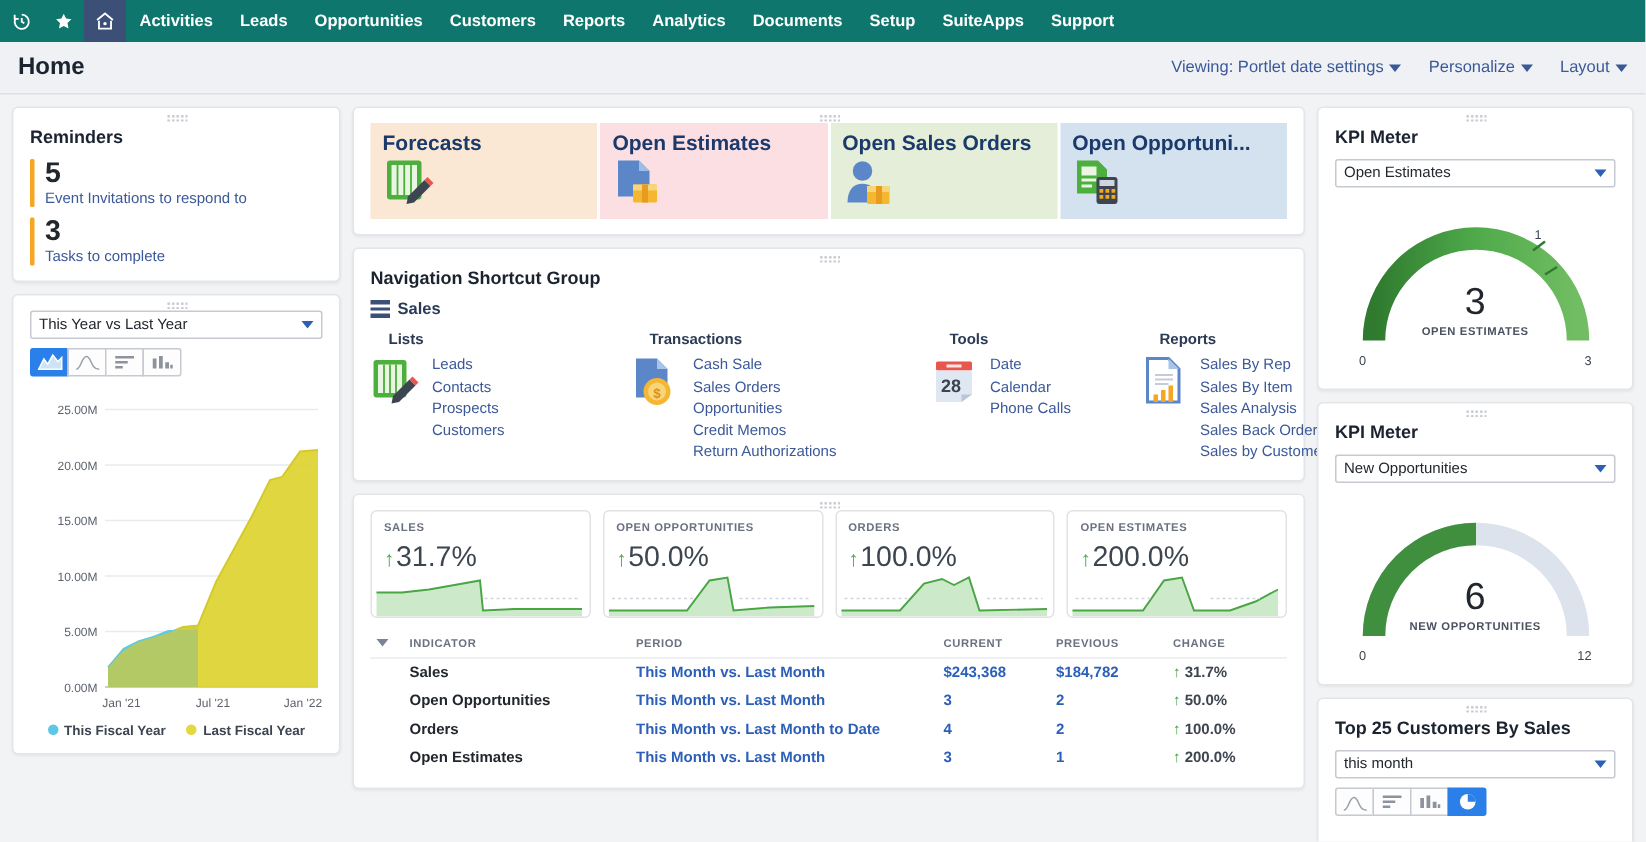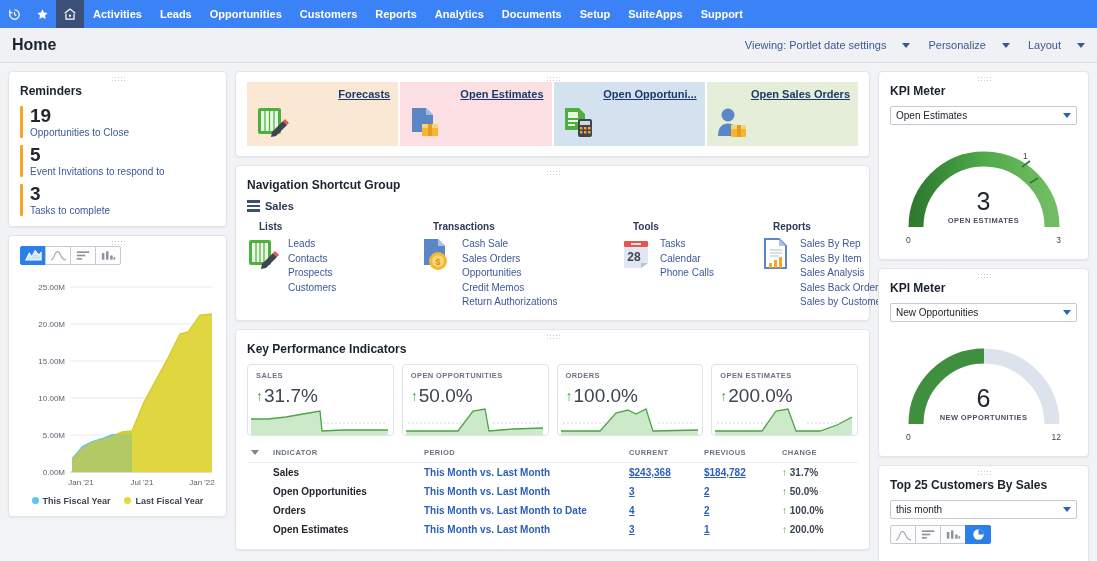--- a/index.html
+++ b/index.html
@@ -8,21 +8,21 @@
     width: 1097px; height: 561px;
     background: #f2f3f5;
     font-family: "Liberation Sans", sans-serif;
     font-size: 11px;
     color: #22272e;
     overflow: hidden;
   }
 
   
   .topnav {
-    height: 28px; background: #3b82f6;
+    height: 28px; background: #0f766e;
     display: flex; align-items: stretch;
     border-bottom: 1px solid #3f5party;
   }
   .nav-icons { display: flex; align-items: stretch; }
   .nav-icon {
     width: 28px; display: flex; align-items: center; justify-content: center;
     color: #fff;
   }
   .nav-icon.home { background: #3c4f76; }
   .nav-icon svg { display: block; }
@@ -36,21 +36,21 @@
   
   .pagehead {
     height: 35px; background: #eff1f4;
     display: flex; align-items: center; justify-content: space-between;
     padding: 0 12px; border-bottom: 1px solid #dcdfe4;
   }
   .pagetitle { font-size: 16px; font-weight: bold; color: #1b2330; }
   .headactions { display: flex; align-items: center; gap: 18px; }
   .headaction {
     color: #3b5998; font-size: 11px; cursor: pointer;
-    display: flex; align-items: center; gap: 16px;
+    display: flex; align-items: center; gap: 4px;
   }
   .caret {
     width: 0; height: 0; border-left: 4px solid transparent;
     border-right: 4px solid transparent; border-top: 5px solid #3b5998;
   }
 
   
   .board {
     display: flex; gap: 8px; padding: 8px;
     height: calc(561px - 28px - 35px);
@@ -119,23 +119,22 @@
   .legend span { display: flex; align-items: center; gap: 4px; }
   .dot { width: 7px; height: 7px; border-radius: 50%; display: block; }
 
   
   .tiles { display: flex; gap: 2px; }
   .tile {
     flex: 1 1 0; height: 64px; position: relative; cursor: pointer;
     padding: 6px 8px; overflow: hidden;
   }
   .tile-label {
-    text-align: right; font-size: 11px; font-weight: bold; color: #1b3a6b;
+    text-align: left; font-size: 14px; font-weight: bold; color: #1b3a6b;
     line-height: 1.1;
-    text-decoration: underline;
   }
   .tile-icon { position: absolute; left: 9px; bottom: 6px; }
 
   
   .ns-head { display: flex; align-items: center; gap: 5px; margin-bottom: 9px; }
   .ns-burger { display: flex; flex-direction: column; gap: 2px; }
   .ns-burger i { display: block; width: 13px; height: 2.5px; background: #3c4f76; }
   .ns-title { font-size: 11px; font-weight: bold; color: #2b3a55; }
   .ns-cols { display: flex; }
   .ns-col { flex: none; }
@@ -173,21 +172,21 @@
   .kpitable th {
     font-size: 7.5px; font-weight: bold; color: #6a7180; text-align: left;
     letter-spacing: 0.4px; text-transform: uppercase;
     padding: 4px 4px 5px 4px; border-bottom: 1px solid #eceef1;
   }
   .kpitable td {
     font-size: 10px; padding: 4px 4px; color: #22272e;
   }
   .kpitable td.ind { font-weight: bold; padding-left: 24px; }
   .kpitable td.lnk { color: #2b5fb8; font-weight: bold; cursor: pointer; }
-  .kpitable td.num { color: #2b5fb8; font-weight: bold; text-decoration: underline; }
+  .kpitable td.num { color: #2b5fb8; font-weight: bold; }
   .kpitable td.chg { color: #3d4551; font-weight: bold; }
   .kpitable .up { color: #46a546; }
   .sortcaret {
     width: 0; height: 0; border-left: 4px solid transparent;
     border-right: 4px solid transparent; border-top: 5px solid #7b8494;
     display: inline-block; cursor: pointer;
   }
 
   
   .gauge { position: relative; height: 118px; margin-top: 2px; }
@@ -267,45 +266,42 @@
 
     <div class="portlet">
       <div class="grip">
           <i></i>
         </div>
       <div class="ptitle">Reminders</div>
 
       <div class="rem-item">
         <div class="rem-bar"></div>
         <div class="rem-body">
-          <div class="rem-num">19</div>
-          <div class="rem-label">Opportunities to Close</div>
-        </div>
-      </div>
-      <div class="rem-item">
-        <div class="rem-bar"></div>
-        <div class="rem-body">
           <div class="rem-num">5</div>
           <div class="rem-label">Event Invitations to respond to</div>
         </div>
       </div>
       <div class="rem-item" style="margin-bottom:0;">
         <div class="rem-bar"></div>
         <div class="rem-body">
           <div class="rem-num">3</div>
           <div class="rem-label">Tasks to complete</div>
         </div>
       </div>
     </div>
 
     <div class="portlet">
       <div class="grip">
           <i></i>
         </div>
 
+      <div class="sel">
+        <span>This Year vs Last Year</span>
+        <span class="caret"></span>
+      </div>
 
       <div class="ctypes">
         <div class="ctype active">
           <svg width="17" height="12" viewBox="0 0 20 14">
             <path d="M1 13 L5 5 L8 9 L12 2 L16 7 L19 4 L19 13 Z" fill="#cfe3f7" stroke="#ffffff" stroke-width="1.2"></path>
           </svg>
         </div>
         <div class="ctype">
           <svg width="17" height="12" viewBox="0 0 20 14">
             <path d="M1 13 C5 13 5 3 9 3 C13 3 12 13 19 13" fill="none" stroke="#9aa1ab" stroke-width="1.2"></path>
@@ -404,20 +400,33 @@
 
         <div class="tile" style="background:#fbdfe3">
           <div class="tile-label">Open Estimates</div>
           <div class="tile-icon">
             <svg width="32" height="32" viewBox="0 0 32 32">
               <path d="M3 2 h14 l7 7 v17 h-21 z" fill="#5b87c9"></path>
               <path d="M17 2 l7 7 h-7 z" fill="#9dbde3"></path>
               <rect x="13" y="18" width="16" height="12" rx="1" fill="#f5b731"></rect>
               <rect x="13" y="18" width="16" height="4" fill="#f7d57a"></rect>
               <rect x="19" y="18" width="4" height="12" fill="#e89c1e"></rect>
+            </svg>
+          </div>
+        </div>
+
+        <div class="tile" style="background:#e4eed8">
+          <div class="tile-label">Open Sales Orders</div>
+          <div class="tile-icon">
+            <svg width="32" height="32" viewBox="0 0 32 32">
+              <circle cx="12" cy="9" r="6.5" fill="#5b87c9"></circle>
+              <path d="M2 30 C2 21 6.5 17.5 12 17.5 C17.5 17.5 22 21 22 30 Z" fill="#5b87c9"></path>
+              <rect x="15" y="19" width="15" height="12" rx="1" fill="#f5b731"></rect>
+              <rect x="15" y="19" width="15" height="4" fill="#f7d57a"></rect>
+              <rect x="21" y="19" width="4" height="12" fill="#e89c1e"></rect>
             </svg>
           </div>
         </div>
 
         <div class="tile" style="background:#d4e2f0">
           <div class="tile-label">Open Opportuni...</div>
           <div class="tile-icon">
             <svg width="32" height="32" viewBox="0 0 32 32">
               <path d="M2 2 h14 l6 6 v16 h-20 z" fill="#4caf3e"></path>
               <rect x="5" y="6" width="10" height="6" fill="#e9f6e2"></rect>
@@ -426,33 +435,20 @@
               <rect x="15" y="13" width="14" height="18" rx="2" fill="#3d4551"></rect>
               <rect x="17" y="15" width="10" height="4" fill="#cfd6de"></rect>
               <g fill="#f5a623">
                 <rect x="17" y="21" width="2.5" height="2.5"></rect>
                   <rect x="21" y="21" width="2.5" height="2.5"></rect>
                   <rect x="25" y="21" width="2.5" height="2.5"></rect>
                 <rect x="17" y="25" width="2.5" height="2.5"></rect>
                   <rect x="21" y="25" width="2.5" height="2.5"></rect>
                   <rect x="25" y="25" width="2.5" height="2.5"></rect>
               </g>
-            </svg>
-          </div>
-        </div>
-
-        <div class="tile" style="background:#e4eed8">
-          <div class="tile-label">Open Sales Orders</div>
-          <div class="tile-icon">
-            <svg width="32" height="32" viewBox="0 0 32 32">
-              <circle cx="12" cy="9" r="6.5" fill="#5b87c9"></circle>
-              <path d="M2 30 C2 21 6.5 17.5 12 17.5 C17.5 17.5 22 21 22 30 Z" fill="#5b87c9"></path>
-              <rect x="15" y="19" width="15" height="12" rx="1" fill="#f5b731"></rect>
-              <rect x="15" y="19" width="15" height="4" fill="#f7d57a"></rect>
-              <rect x="21" y="19" width="4" height="12" fill="#e89c1e"></rect>
             </svg>
           </div>
         </div>
 
       </div>
     </div>
 
     <div class="portlet">
       <div class="grip">
           <i></i>
@@ -523,21 +519,21 @@
             <span>
               <svg width="32" height="32" viewBox="0 0 32 32">
                 <rect x="3" y="4" width="24" height="6" rx="1" fill="#e8564d"></rect>
                 <rect x="10" y="6" width="10" height="2" fill="#ffffff" opacity="0.85"></rect>
                 <path d="M3 10 h24 v16 l-7 5 h-17 z" fill="#dfe7f2"></path>
                 <path d="M27 26 l-7 5 v-5 z" fill="#b9c6d8"></path>
                 <text x="13" y="24" font-family="Liberation Sans, sans-serif" font-size="12" font-weight="bold" fill="#3d4551" text-anchor="middle">28</text>
               </svg>
             </span>
             <span class="ns-links">
-              <a class="ns-link">Tasks</a>
+              <a class="ns-link">Date</a>
               <a class="ns-link">Calendar</a>
               <a class="ns-link">Phone Calls</a>
             </span>
           </div>
         </div>
 
         <div class="ns-col c4">
           <div class="ns-ctitle">Reports</div>
           <div class="ns-body">
             <span>
@@ -566,21 +562,20 @@
           </div>
         </div>
 
       </div>
     </div>
 
     <div class="portlet">
       <div class="grip">
           <i></i>
         </div>
-      <div class="ptitle">Key Performance Indicators</div>
 
       <div class="kpis">
         <div class="kpi">
           <div class="kpi-label">SALES</div>
           <div class="kpi-val">
             <span class="kpi-arrow">↑</span>
             <span>31.7%</span>
           </div>
           <svg class="kpi-spark" viewBox="0 0 140 30" preserveAspectRatio="none">
             <path d="M3 14 L20 14 L38 12 L55 9 L72 6 L74 26 L95 25 L140 25 L140 30 L3 30 Z" fill="#8fd18a" opacity="0.45"></path>

